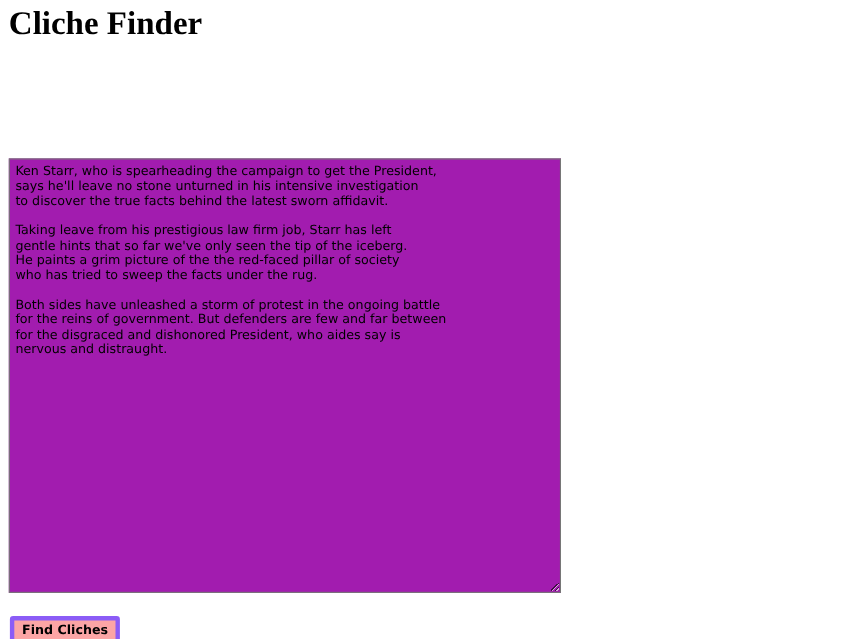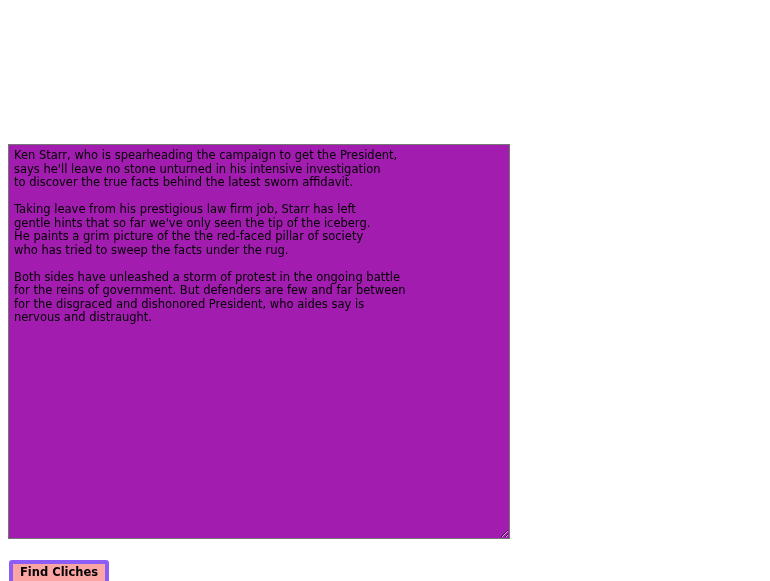--- a/index.html
+++ b/index.html
@@ -66,20 +66,21 @@
     padding: 2px 7px 3px 7px;
     cursor: pointer;
     font-weight: bold;
   }
 </style>
 </head>
 <body>
 
 <div class="page">
 
+  <h1 class="page-title">Cliche Finder</h1>
 
   <textarea class="text-area" spellcheck="false" placeholder="" style="">Ken Starr, who is spearheading the campaign to get the President,
 says he'll leave no stone unturned in his intensive investigation
 to discover the true facts behind the latest sworn affidavit.
 
 Taking leave from his prestigious law firm job, Starr has left
 gentle hints that so far we've only seen the tip of the iceberg.
 He paints a grim picture of the the red-faced pillar of society
 who has tried to sweep the facts under the rug.
 

